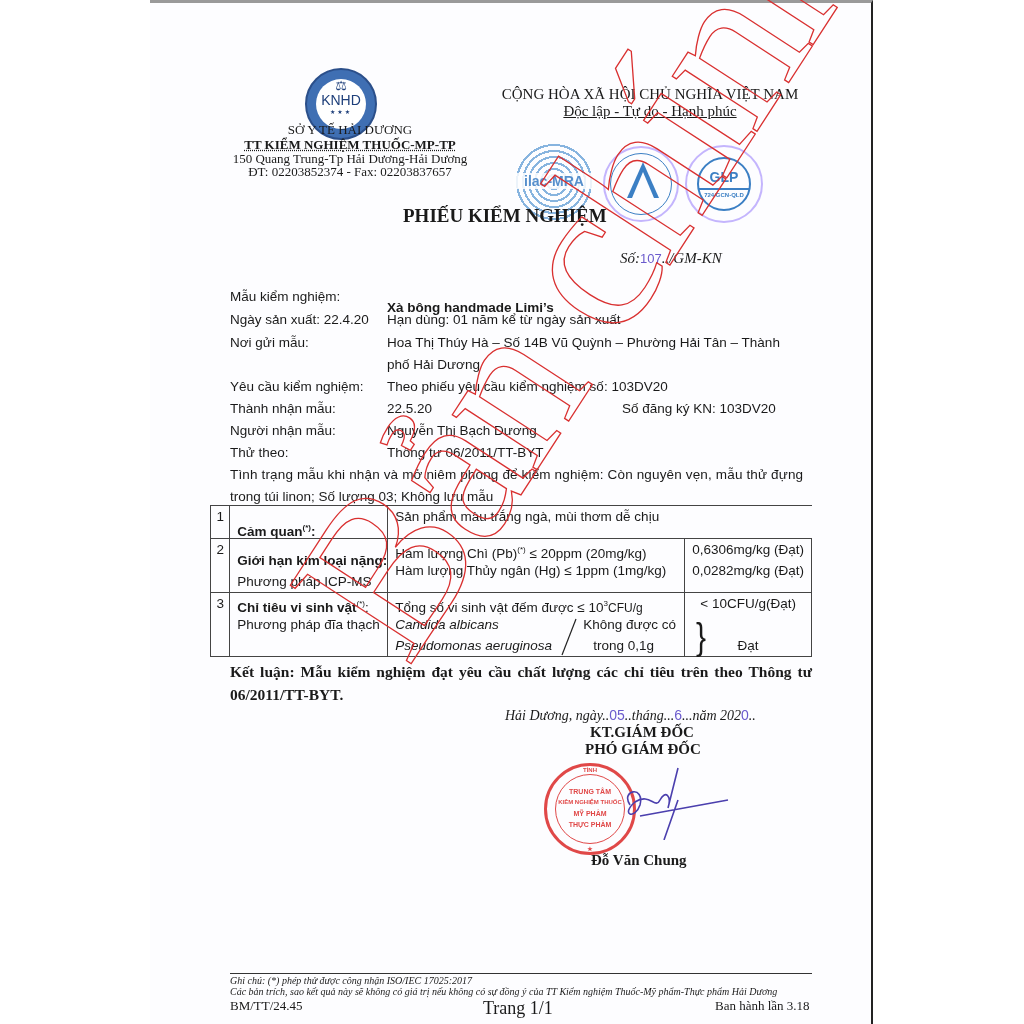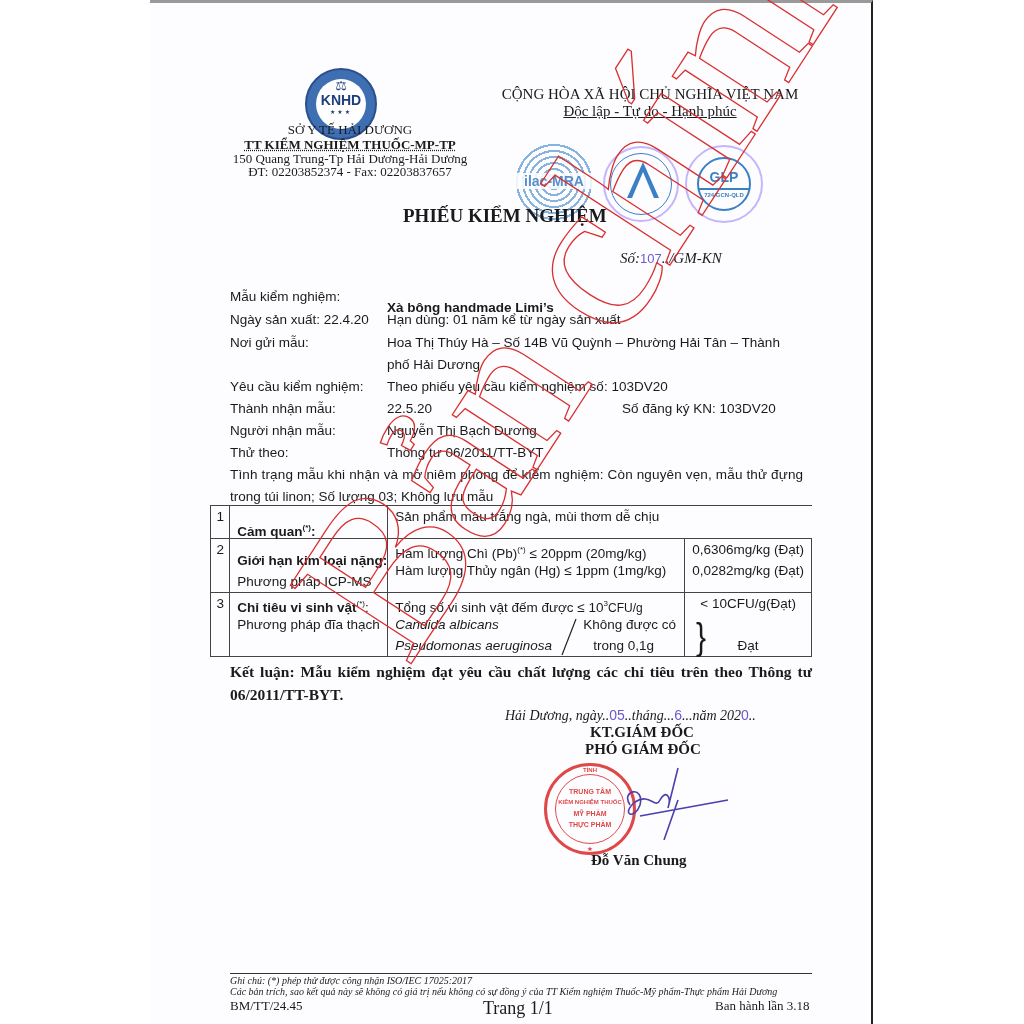--- a/index.html
+++ b/index.html
@@ -4,21 +4,21 @@
 <style>
   html, body { margin:0; padding:0; }
   body { width:1024px; height:1024px; background:#ffffff; position:relative; overflow:hidden; font-family:"Liberation Serif", serif; color:#1a1a1a; }
   .page { position:absolute; left:150px; top:0; width:723px; height:1024px; background:#fdfdff; border-right:2px solid #222; border-top:3px solid #9a9a9a; box-sizing:border-box; }
   .abs { position:absolute; white-space:nowrap; }
   .serif { font-family:"Liberation Serif", serif; }
 
   
   .knhd-logo { position:absolute; left:305px; top:68px; width:72px; height:72px; border-radius:50%; background:#3f6fb3; border:2px solid #2b4f8a; box-sizing:border-box; }
   .knhd-logo .inner { position:absolute; left:9px; top:9px; width:50px; height:50px; border-radius:50%; background:#fff; }
-  .knhd-logo .kt { position:absolute; left:0; right:0; top:22px; text-align:center; font-family:"Liberation Sans", sans-serif; font-weight:bold; font-size:14px; color:#1e3f7a; }
+  .knhd-logo .kt { position:absolute; left:0; right:0; top:22px; text-align:center; font-family:"Liberation Sans", sans-serif; font-weight:normal; font-size:14px; color:#1e3f7a; }
   .knhd-logo .scale { position:absolute; left:0; right:0; top:8px; text-align:center; font-size:13px; color:#1e3f7a; }
   .knhd-logo .stars { position:absolute; left:0; right:0; top:38px; text-align:center; font-size:6px; color:#1e3f7a; letter-spacing:2px; }
   .org-sub { left:210px; top:122px; width:280px; text-align:center; font-size:13px; }
   .org-name { left:210px; top:137px; width:280px; text-align:center; font-size:13px; font-weight:bold; text-decoration:underline; text-decoration-style:dotted; }
   .org-addr { left:210px; top:151px; width:280px; text-align:center; font-size:13px; }
   .org-phone { left:210px; top:164px; width:280px; text-align:center; font-size:13px; }
 
   
   .nation { left:490px; top:86px; width:320px; text-align:center; font-size:15px; }
   .motto { left:490px; top:103px; width:320px; text-align:center; font-size:15px; }

